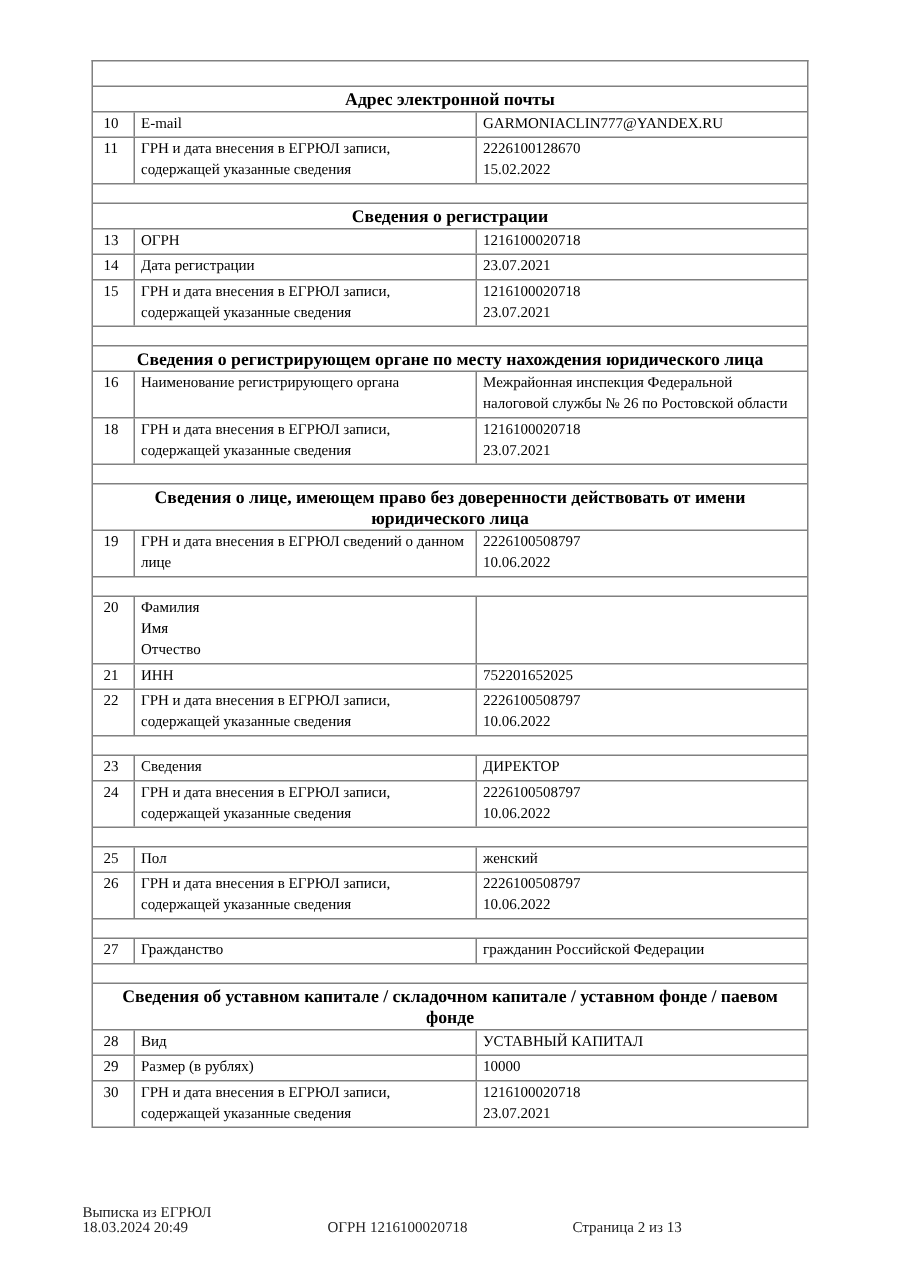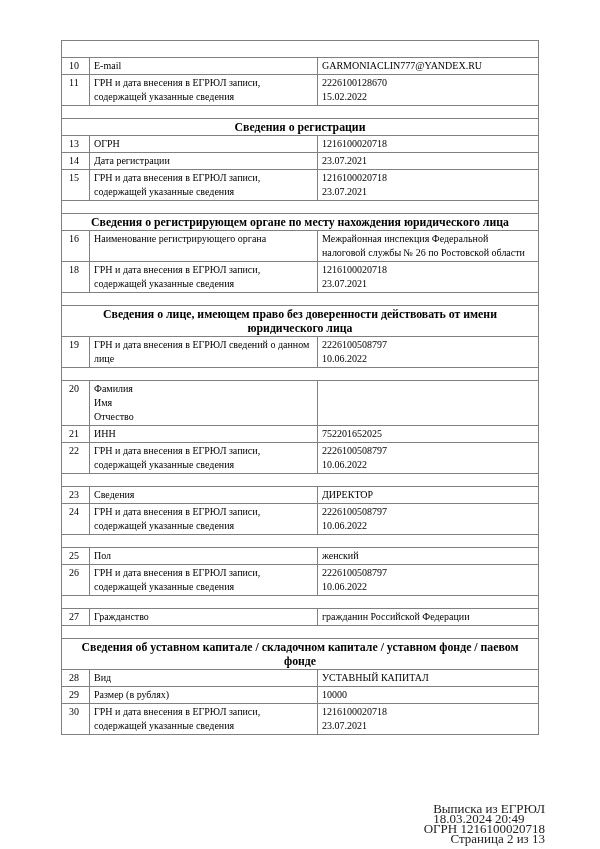--- a/index.html
+++ b/index.html
@@ -61,36 +61,36 @@
     padding: 1px 4px;
     white-space: pre-line;
     overflow-wrap: break-word;
   }
   .footer {
     position: absolute;
     left: 55px; top: 804px;
     width: 490px;
     display: flex;
     align-items: flex-end;
-    font-size: 13px;
+    font-size: 10px;
     line-height: 10px;
     color: #222;
-    flex-direction: column;
   }
   .f-left   { flex: 1; text-align: left; }
   .f-center { flex: 1; text-align: left; }
-  .f-right  { flex: 1; text-align: right; }
+  .f-right  { flex: 1; }
 </style>
 </head>
 <body>
 
 <div class="page">
 
   <div class="doc-table" id="doc-table">
       <div class="t-spacer"></div>
+      <div class="t-header">Адрес электронной почты</div>
       <div class="t-row">
         <div class="cell-num">10</div>
         <div class="cell-label">E-mail</div>
         <div class="cell-value">GARMONIACLIN777@YANDEX.RU</div>
       </div>
       <div class="t-row">
         <div class="cell-num">11</div>
         <div class="cell-label">ГРН и дата внесения в ЕГРЮЛ записи, содержащей указанные сведения</div>
         <div class="cell-value">2226100128670
 15.02.2022</div>

